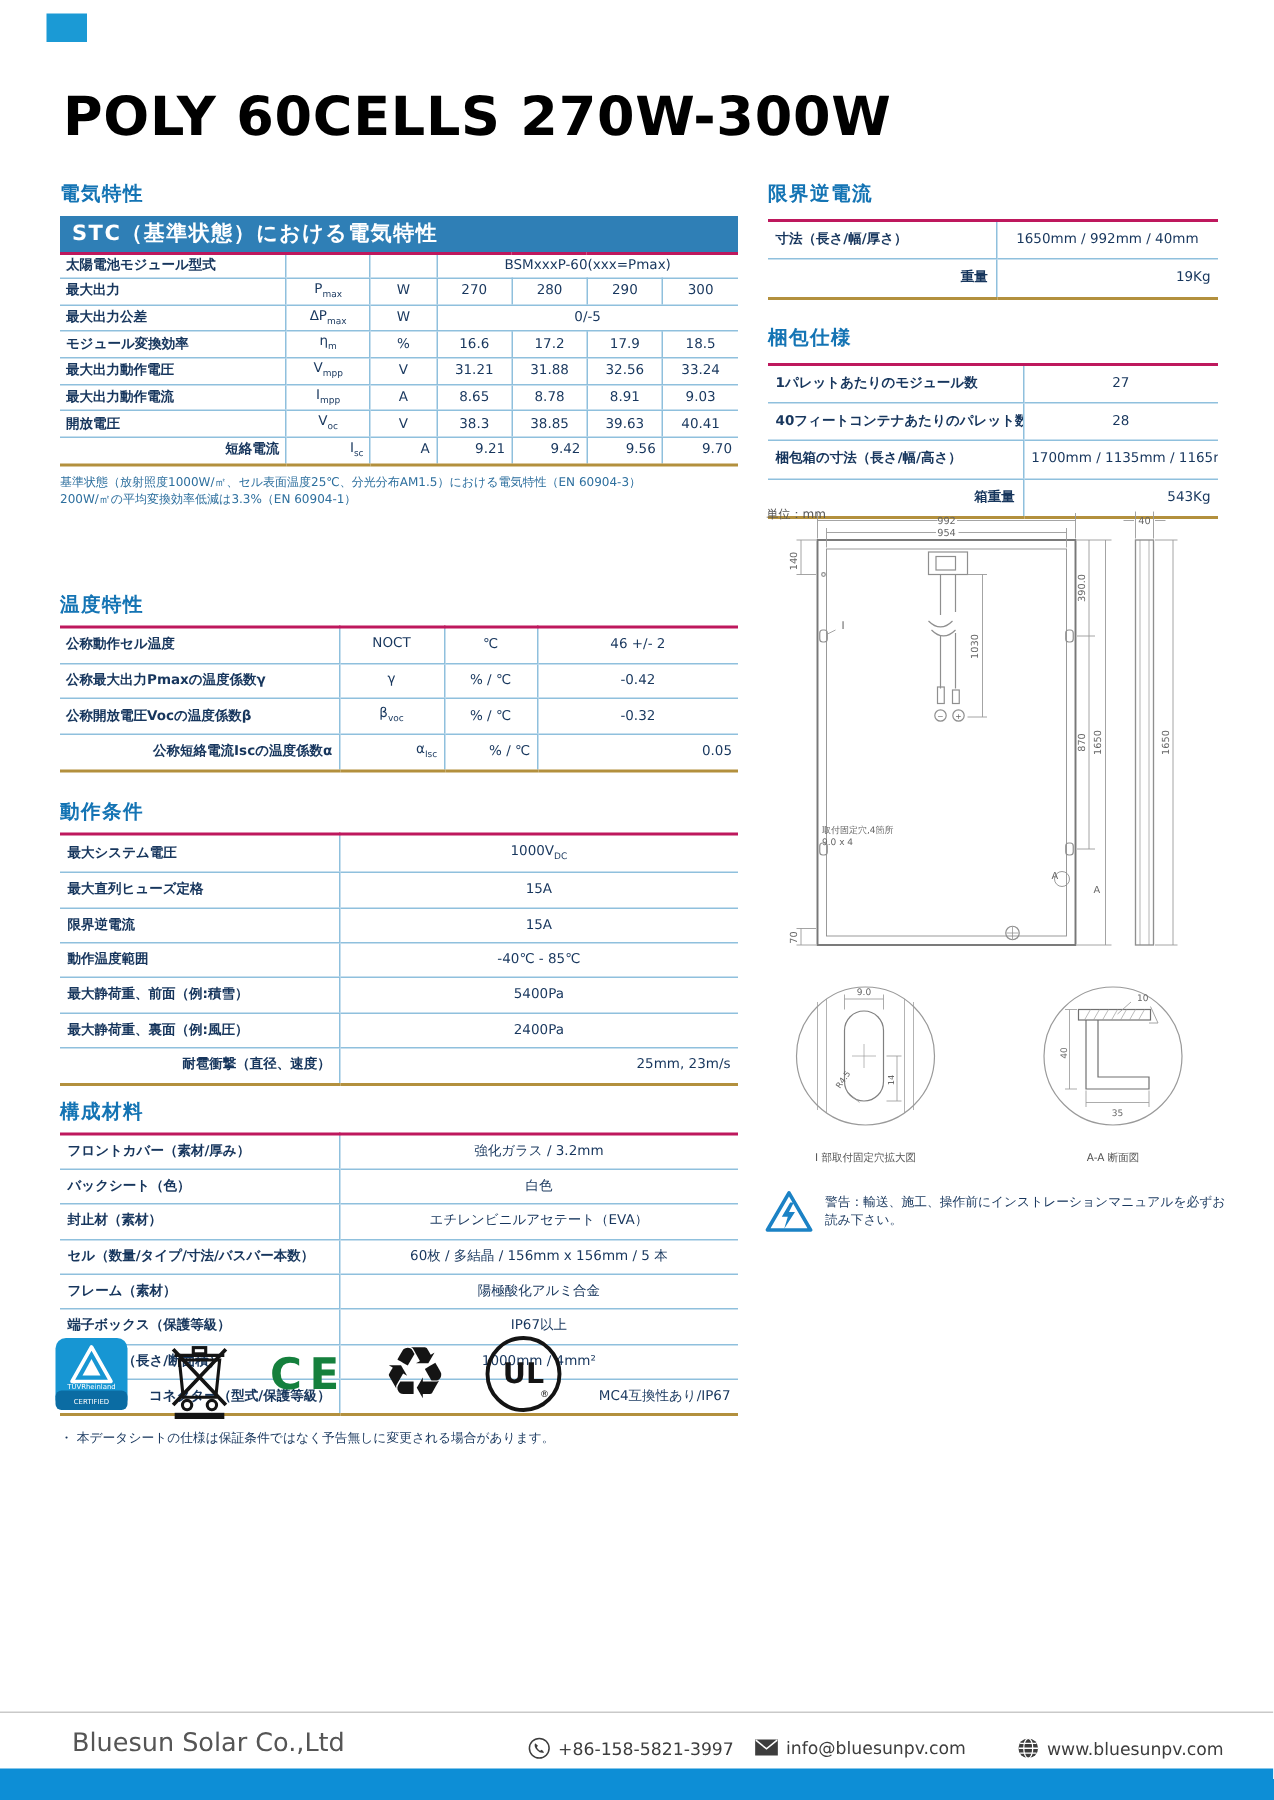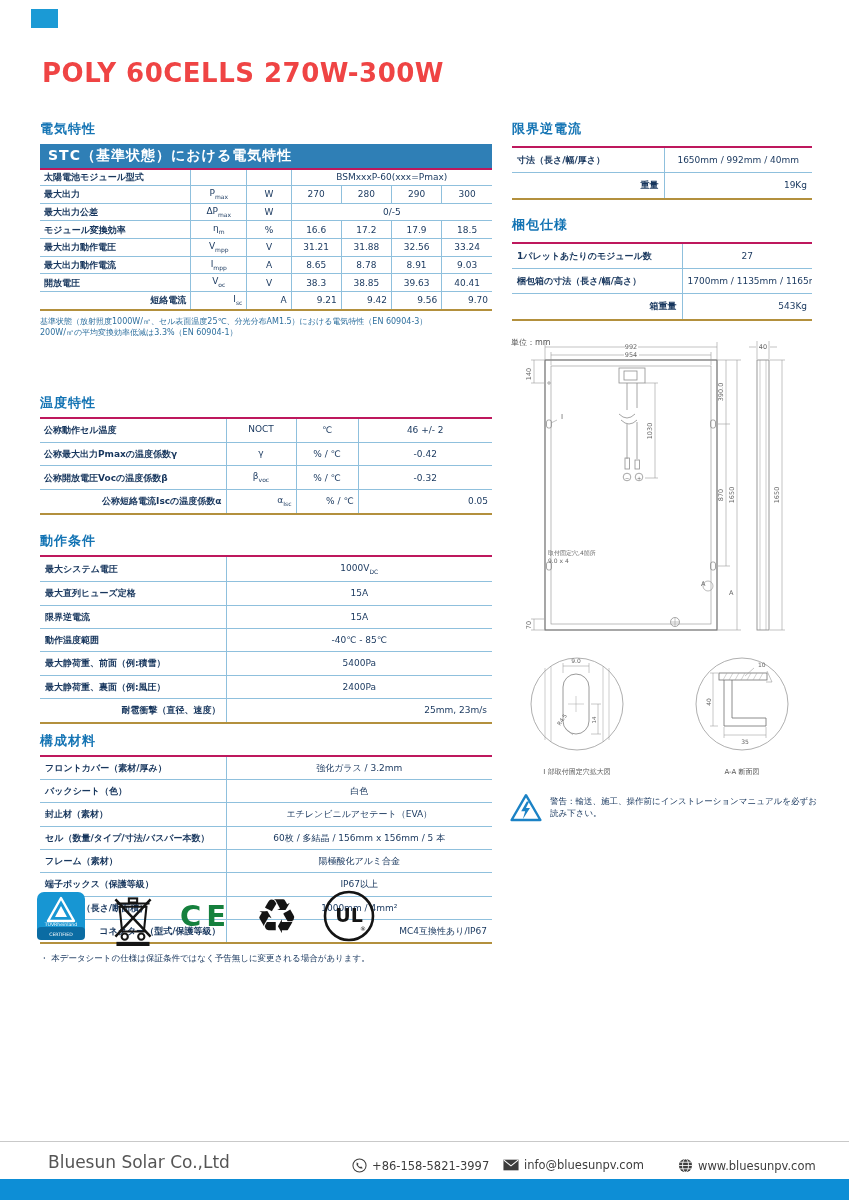--- a/index.html
+++ b/index.html
@@ -1,19 +1,19 @@
 <!DOCTYPE html>
 <html><head>
 <meta charset="utf-8">
 <style>
   html,body{margin:0;padding:0;background:#fff;}
   #page{position:relative;width:849px;height:1200px;background:#fff;overflow:hidden;
         font-family:"DejaVu Sans",sans-serif;color:#17365d;}
   .chip{position:absolute;left:31px;top:9px;width:27px;height:19px;background:#1b9ad5;}
-  .title{position:absolute;left:42px;top:58px;font-size:26px;font-weight:bold;color:#ef4444;letter-spacing:.5px;}
+  .title{position:absolute;left:42px;top:58px;font-size:36px;font-weight:bold;color:#000000;letter-spacing:.5px;}
   .colL{position:absolute;left:40px;top:120px;width:452px;}
   .colR{position:absolute;left:512px;top:120px;width:300px;}
   h2{margin:0;font-size:13px;font-weight:bold;color:#1474b4;letter-spacing:1px;}
   .stcbar{margin-top:6px;background:#2f7fb6;color:#fff;font-size:14px;font-weight:bold;
           padding:3px 8px;letter-spacing:1px;}
   table{border-collapse:collapse;width:100%;table-layout:fixed;color:#17365d;
         border-top:2px solid #be185d;}
   td{border-bottom:1px solid #8fc0dd;font-size:9px;padding:2px 4px;line-height:1.15;
      overflow:hidden;white-space:nowrap;}
   td+td{border-left:1px solid #8fc0dd;}
@@ -279,20 +279,24 @@
       <colgroup>
           <col style="width:170px">
           <col style="width:130px">
         </colgroup>
       <tbody>
           <tr>
         <td class="l">1パレットあたりのモジュール数</td>
         <td class="c">27</td>
       </tr>
       <tr>
+        <td class="l">40フィートコンテナあたりのパレット数</td>
+        <td class="c">28</td>
+      </tr>
+      <tr>
         <td class="l">梱包箱の寸法（長さ/幅/高さ）</td>
         <td class="c">1700mm / 1135mm / 1165mm</td>
       </tr>
       <tr>
         <td class="l">箱重量</td>
         <td class="c">543Kg</td>
       </tr>
     </tbody>
       </table>
   </div>

